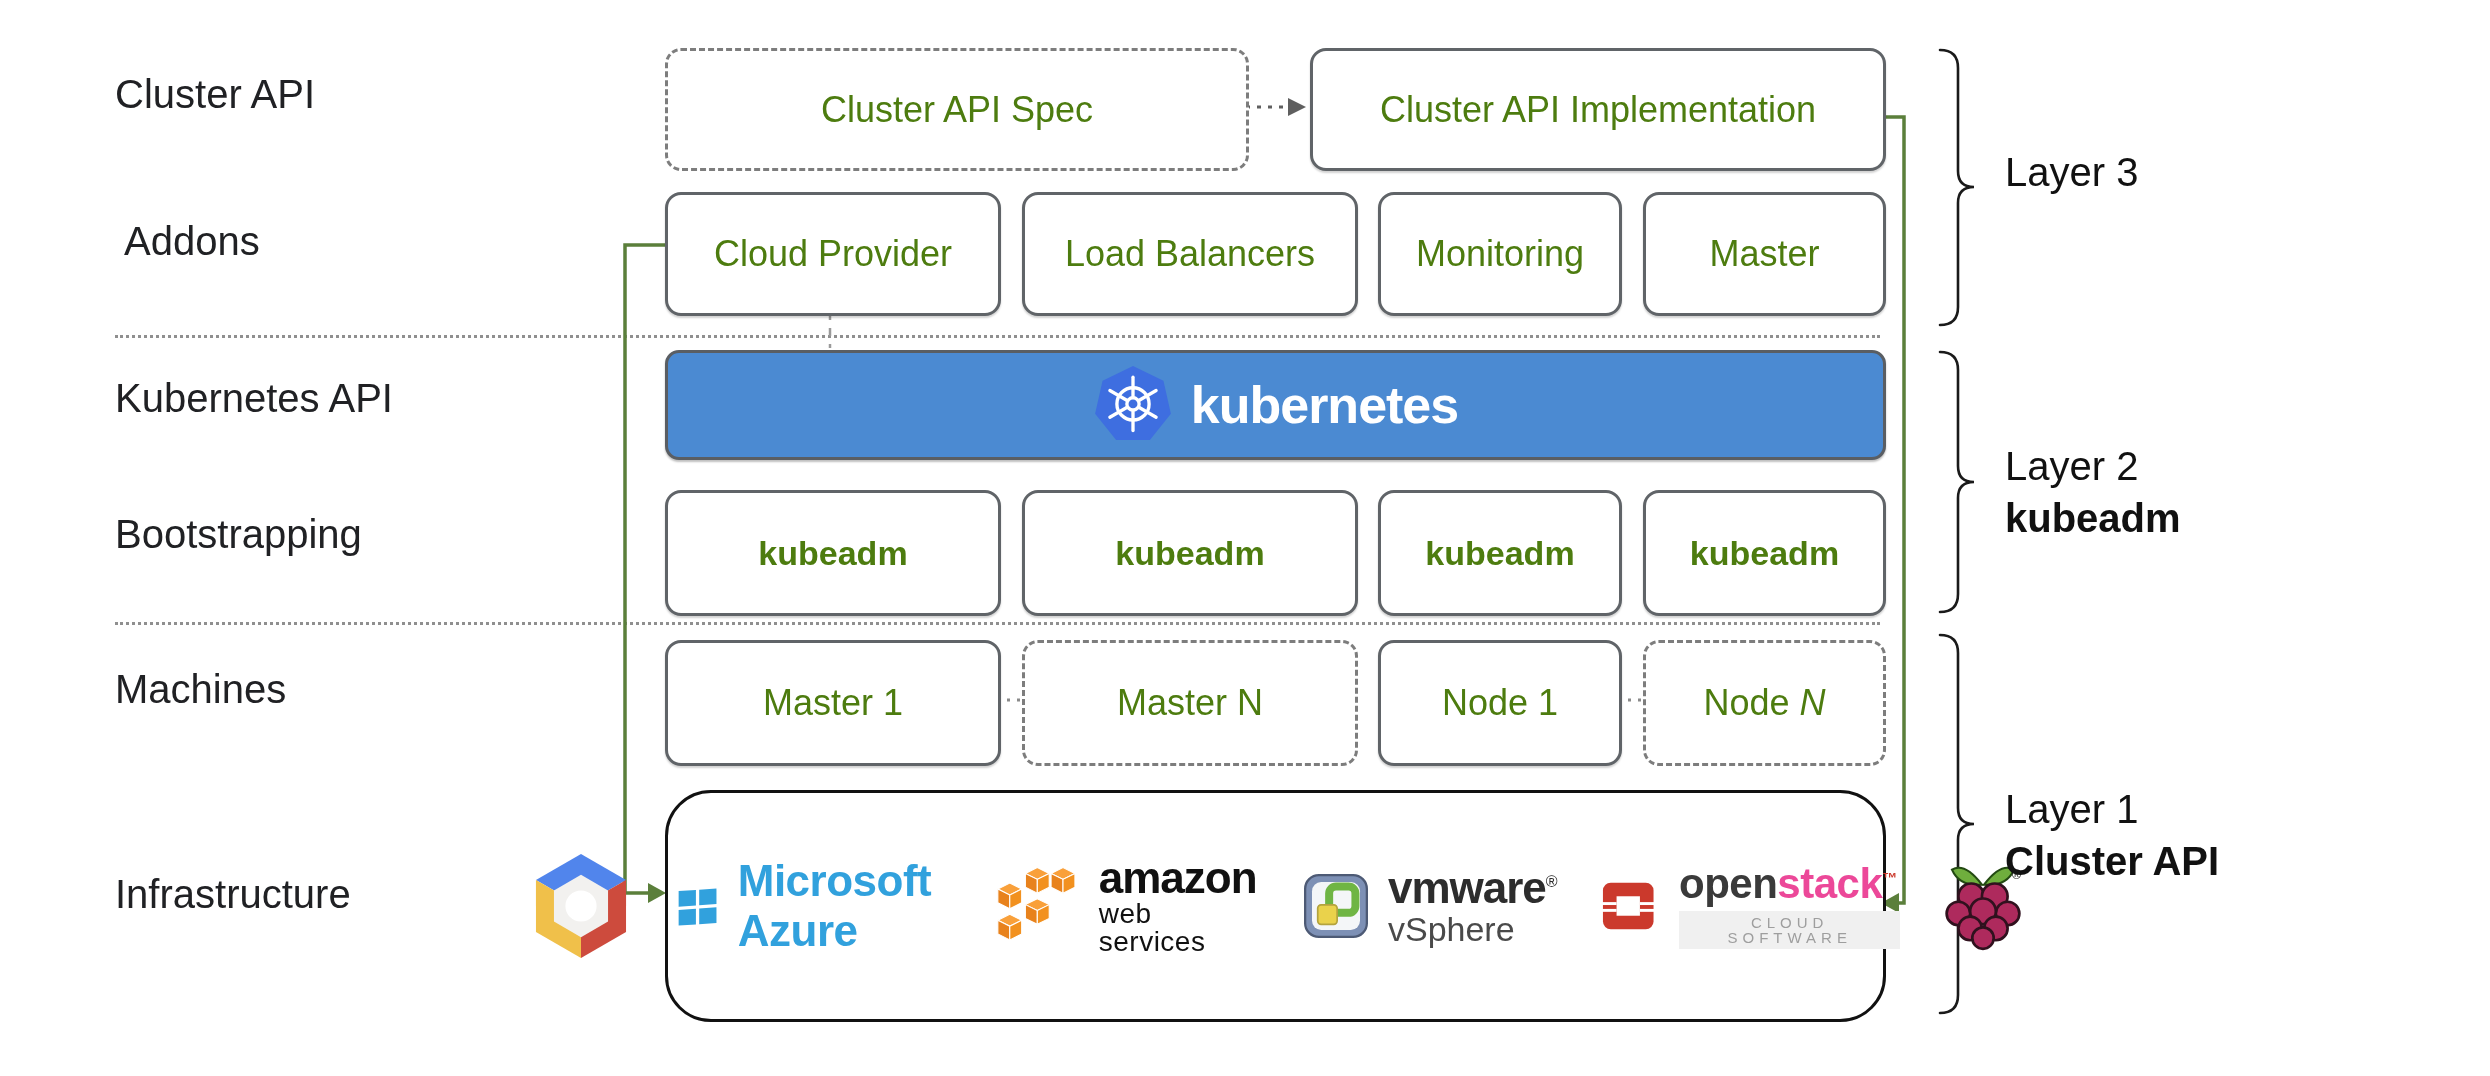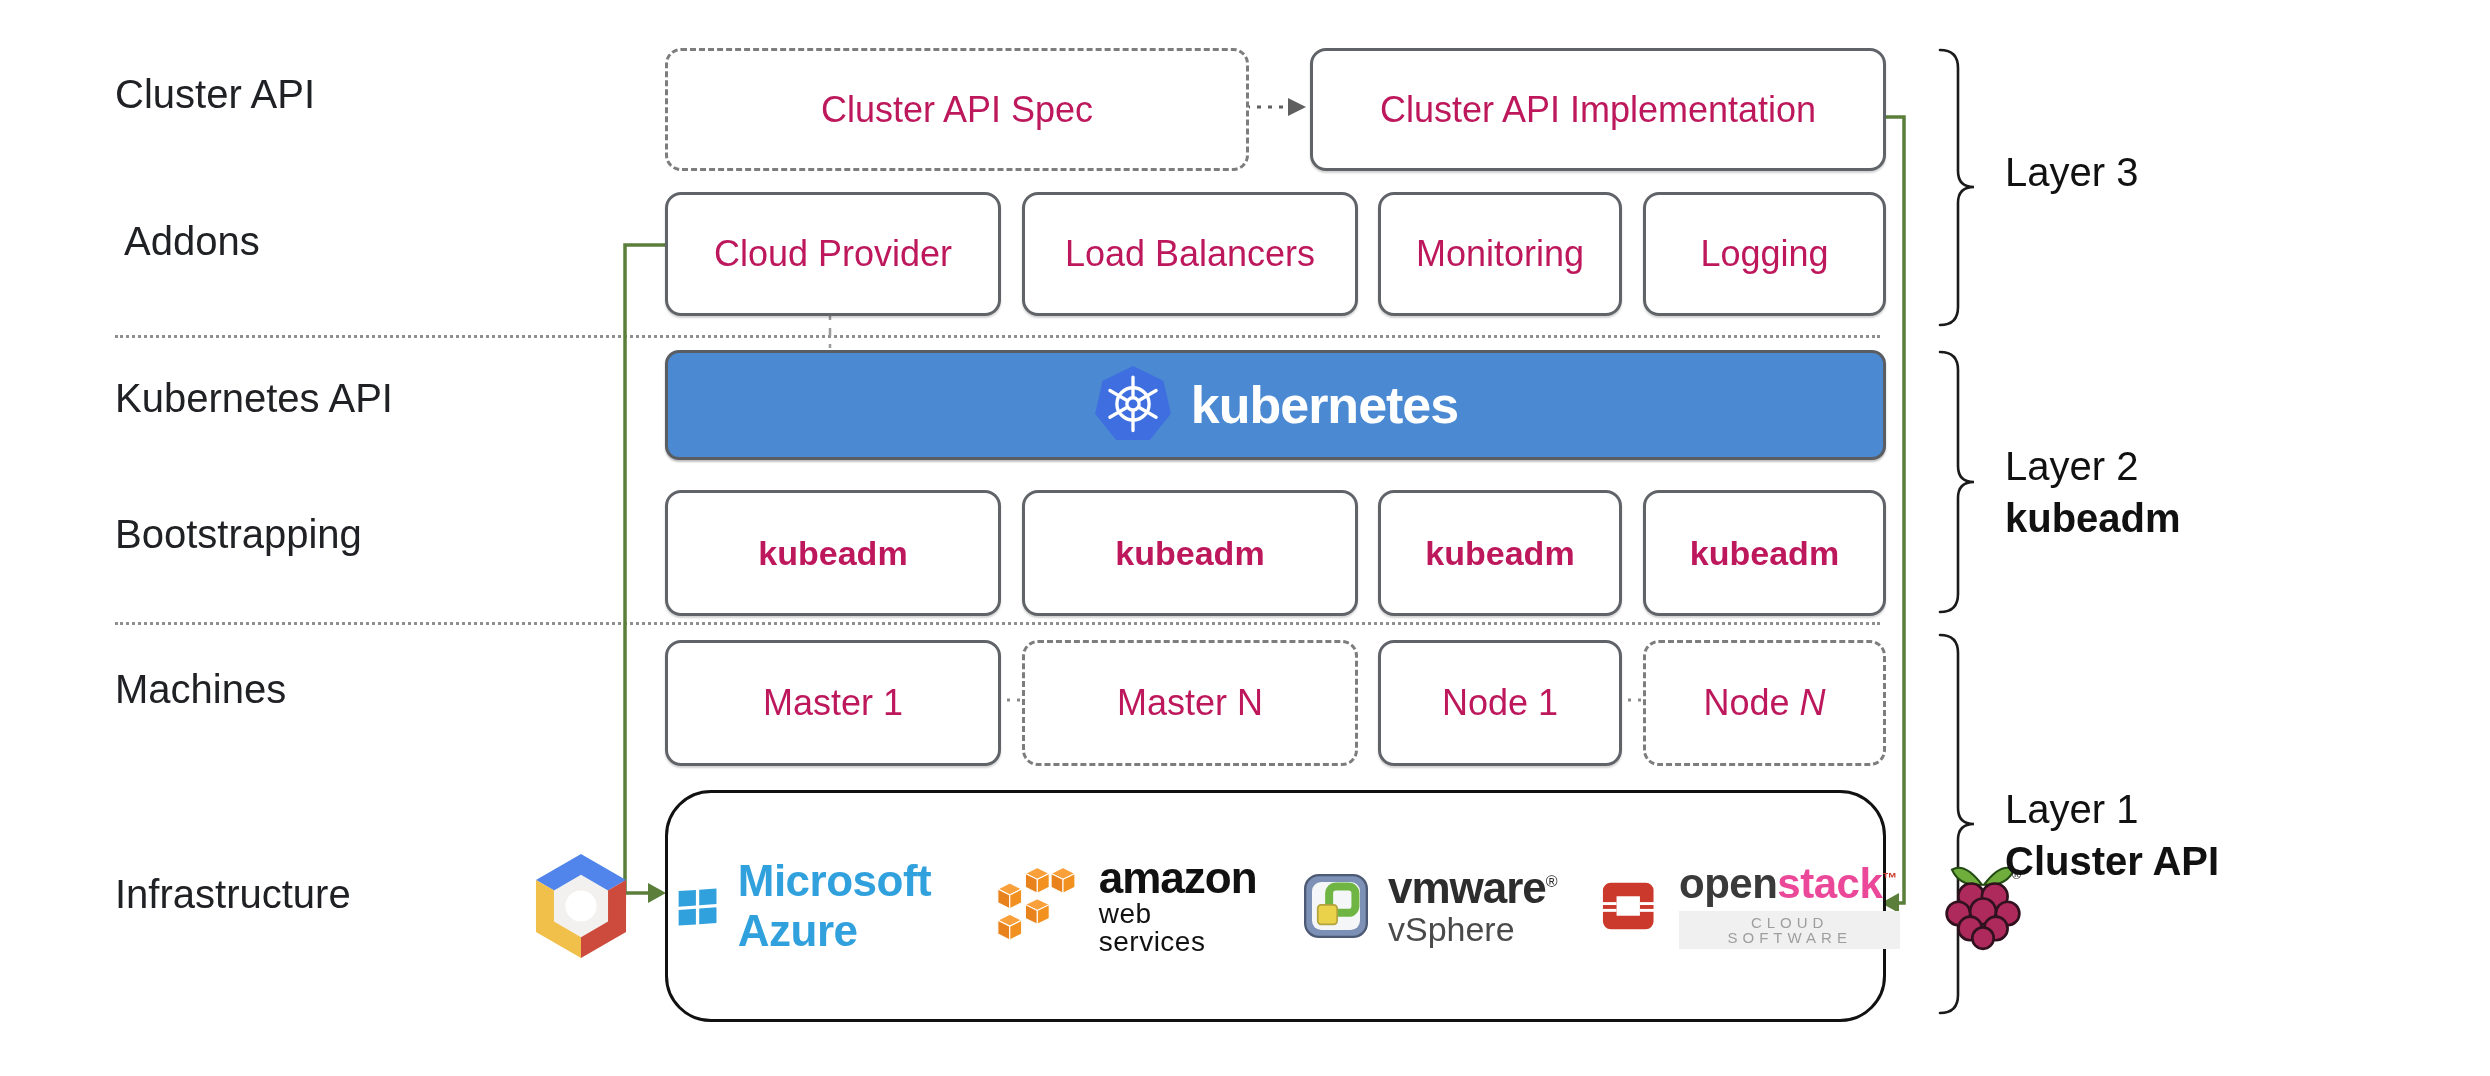--- a/index.html
+++ b/index.html
@@ -5,21 +5,21 @@
   html,body{margin:0;padding:0;background:#ffffff;}
   #canvas{
     position:relative;width:2490px;height:1076px;background:#ffffff;
     font-family:"Liberation Sans","DejaVu Sans",sans-serif;color:#202124;overflow:hidden;
   }
   .rowlabel{position:absolute;font-size:40px;line-height:48px;color:#202124;white-space:nowrap;}
   .divider{position:absolute;left:115px;width:1765px;height:0;border-top:3px dotted #8f8f8f;}
   .box{
     position:absolute;display:flex;align-items:center;justify-content:center;
     background:#ffffff;border:3px solid #606468;border-radius:16px;
-    font-size:36px;color:#be185d;box-shadow:0 2px 2px rgba(0,0,0,0.18);white-space:nowrap;
+    font-size:36px;color:#4d7c0f;box-shadow:0 2px 2px rgba(0,0,0,0.18);white-space:nowrap;
   }
   .box.dashed{border:3px dashed #7d7d7d;box-shadow:none;}
   .box.bold{font-weight:bold;font-size:34px;}
   .banner{
     position:absolute;left:665px;top:350px;width:1215px;height:104px;
     background:#4b8ad2;border:3px solid #5a5e63;border-radius:14px;
     display:flex;align-items:center;justify-content:center;gap:18px;
     box-shadow:0 2px 2px rgba(0,0,0,0.25);
   }
   .banner .k8stext{font-size:52px;font-weight:bold;color:#ffffff;letter-spacing:-1px;}
@@ -92,21 +92,21 @@
   <div class="box" style="left:665px;top:192px;width:330px;height:118px">
       <span>Cloud Provider</span>
     </div>
   <div class="box" style="left:1022px;top:192px;width:330px;height:118px">
       <span>Load Balancers</span>
     </div>
   <div class="box" style="left:1378px;top:192px;width:238px;height:118px">
       <span>Monitoring</span>
     </div>
   <div class="box" style="left:1643px;top:192px;width:237px;height:118px">
-      <span>Logging</span>
+      <span>Master</span>
     </div>
 
   <div class="banner">
     <svg width="80" height="78" viewBox="0 0 72 70">
       <polygon points="36,0 63.4,13.2 70.1,42.8 51.2,66.5 20.8,66.5 1.9,42.8 8.6,13.2" fill="#3e6ee0"></polygon>
       <g stroke="#ffffff" stroke-width="3" stroke-linecap="round" fill="none">
         <circle cx="36" cy="34" r="14.5"></circle>
         <line x1="36" y1="10" x2="36" y2="58"></line>
         <line x1="15.2" y1="22" x2="56.8" y2="46"></line>
         <line x1="15.2" y1="46" x2="56.8" y2="22"></line>

